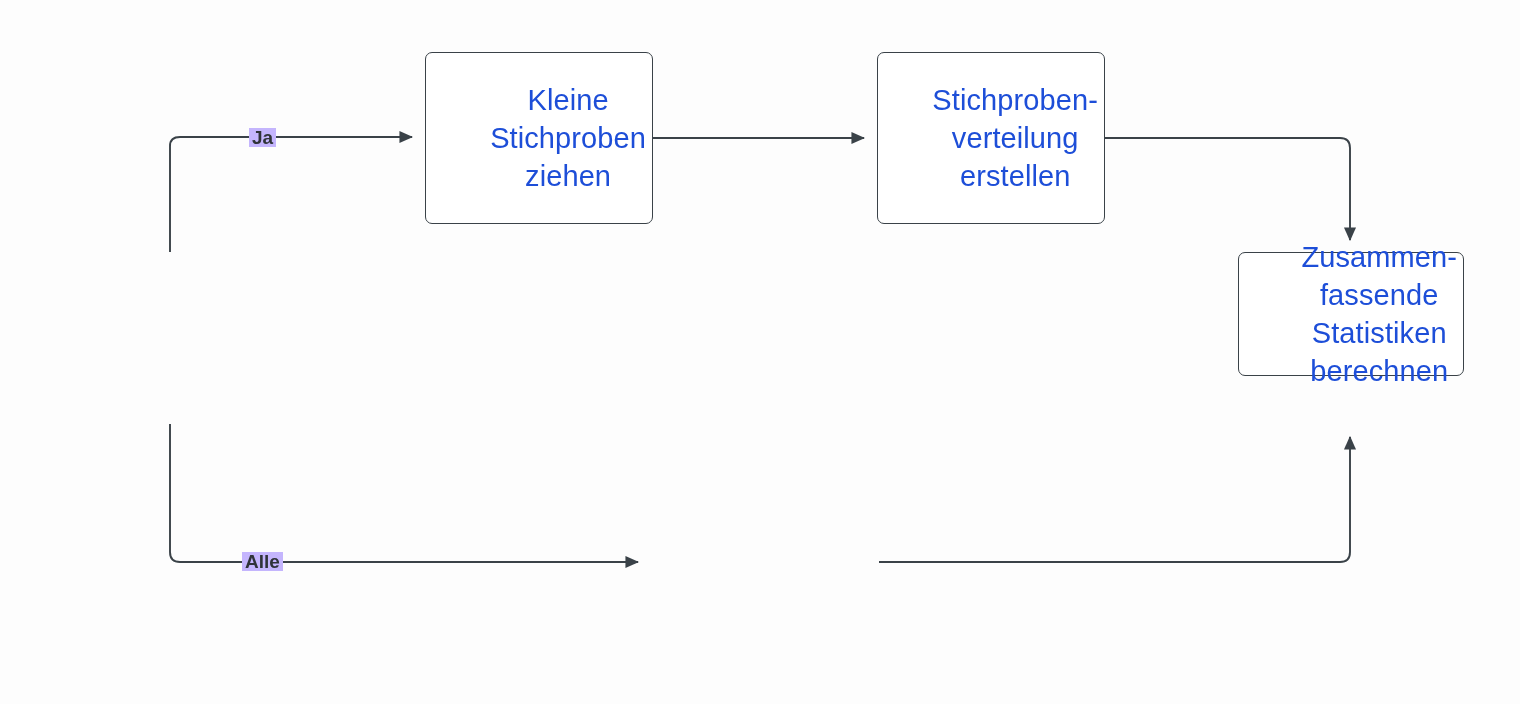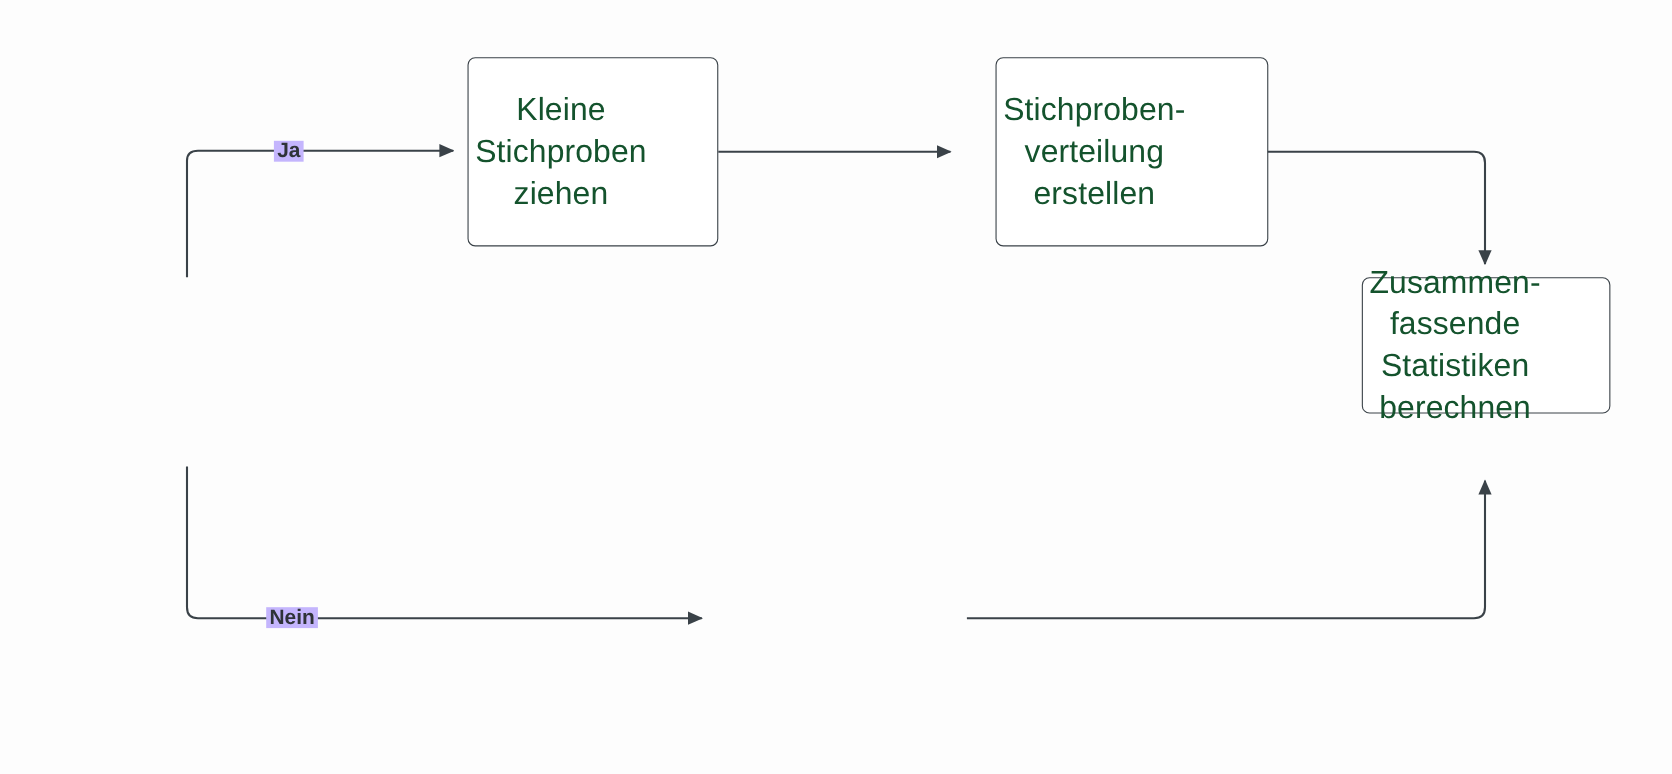--- a/index.html
+++ b/index.html
@@ -23,23 +23,23 @@
     height: 704px;
   }
   .node {
     position: absolute;
     box-sizing: border-box;
     background: #ffffff;
     border: 1.6px solid #3a4248;
     border-radius: 7px;
     display: flex;
     align-items: center;
-    justify-content: flex-start;
+    justify-content: flex-end;
     text-align: center;
-    color: #14532d;
+    color: #1d4ed8;
     font-size: 29px;
     line-height: 38px;
     letter-spacing: 0.1px;
     z-index: 2;
   }
   .node-label {
     display: block;
     white-space: pre-line;
     padding: 0 6px;
   }
@@ -84,31 +84,31 @@
     </g>
   </svg>
 
 
   <div class="node" style="left:425px; top:52px; width:228px; height:172px;">
     <span class="node-label">Kleine
 Stichproben
 ziehen</span>
   </div>
 
-  <div class="node" style="left:877px; top:52px; width:248px; height:172px;margin-left:28px;">
+  <div class="node" style="left:877px; top:52px; width:228px; height:172px;">
     <span class="node-label">Stichproben-
 verteilung
 erstellen</span>
   </div>
 
   <div class="node" style="left:1238px; top:252px; width:226px; height:124px;">
     <span class="node-label">Zusammen-
 fassende
 Statistiken
 berechnen</span>
   </div>
 
 
   <div class="edge-label" style="left:249px; top:128px;">Ja</div>
 
-  <div class="edge-label" style="left:242px; top:552px;">Nein</div>
+  <div class="edge-label" style="left:242px; top:552px;">Alle</div>
 
 </div>
 
 </body></html>

